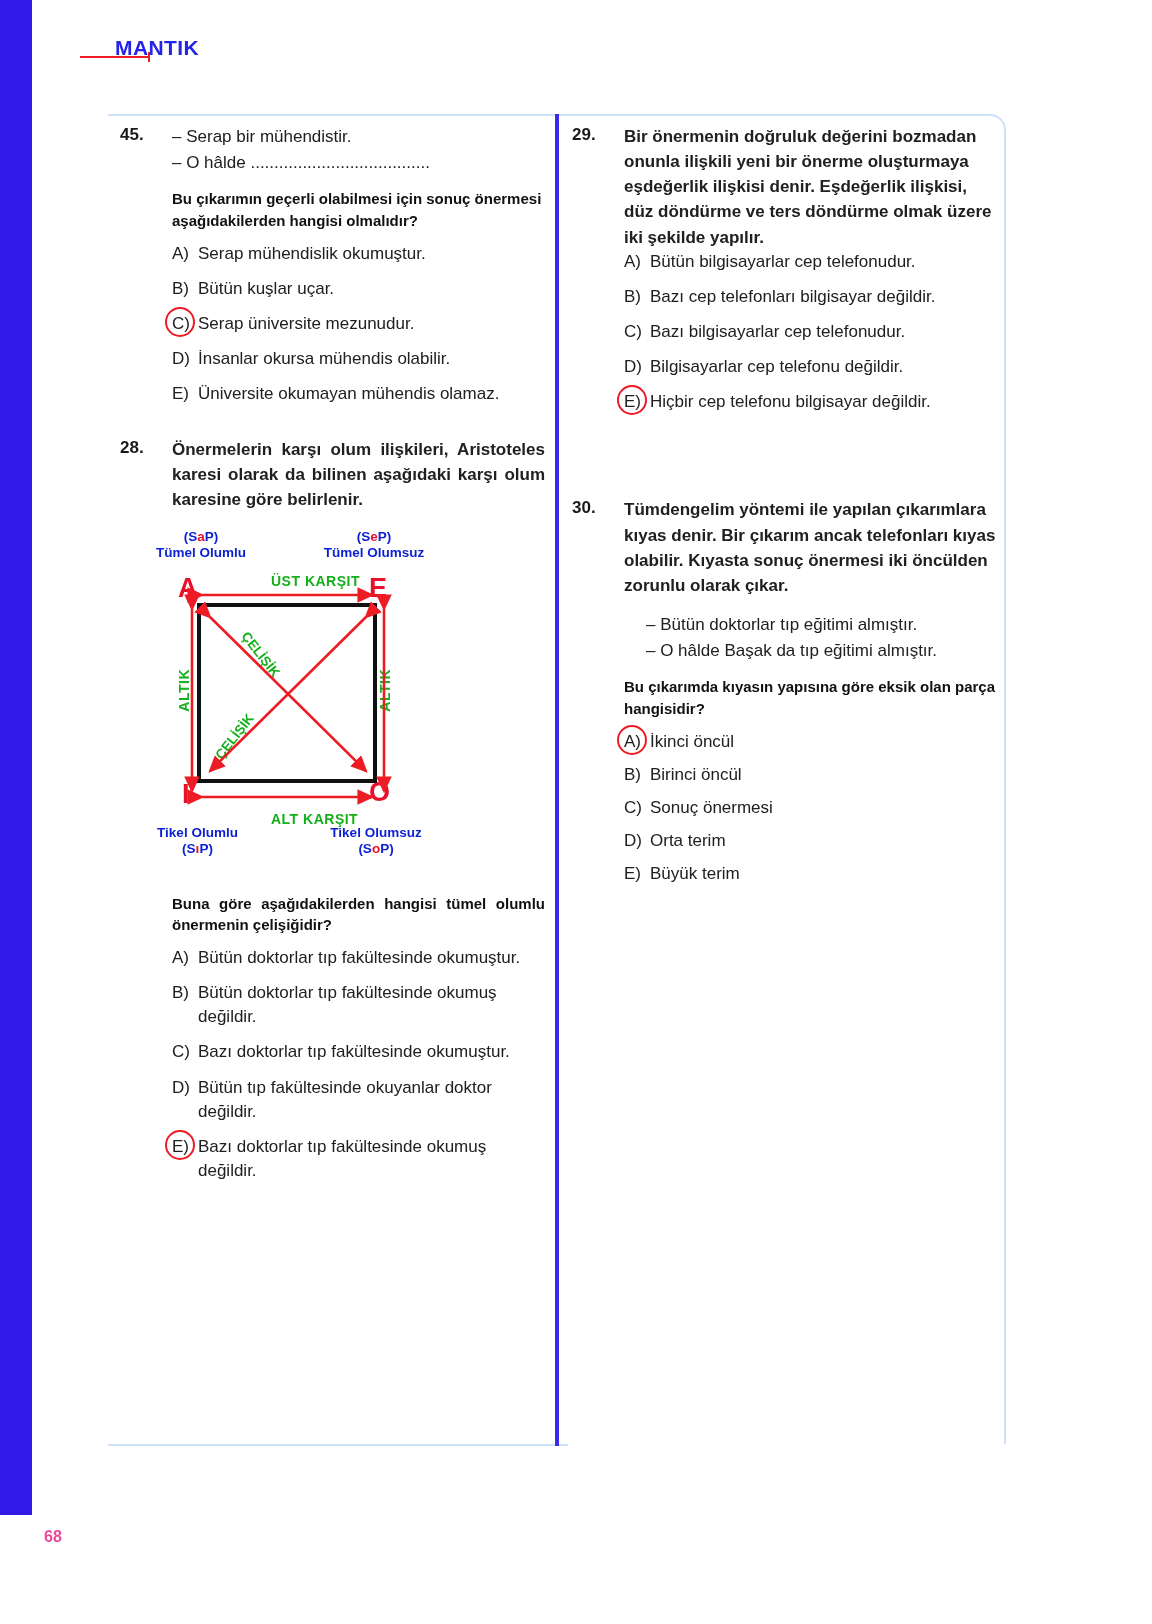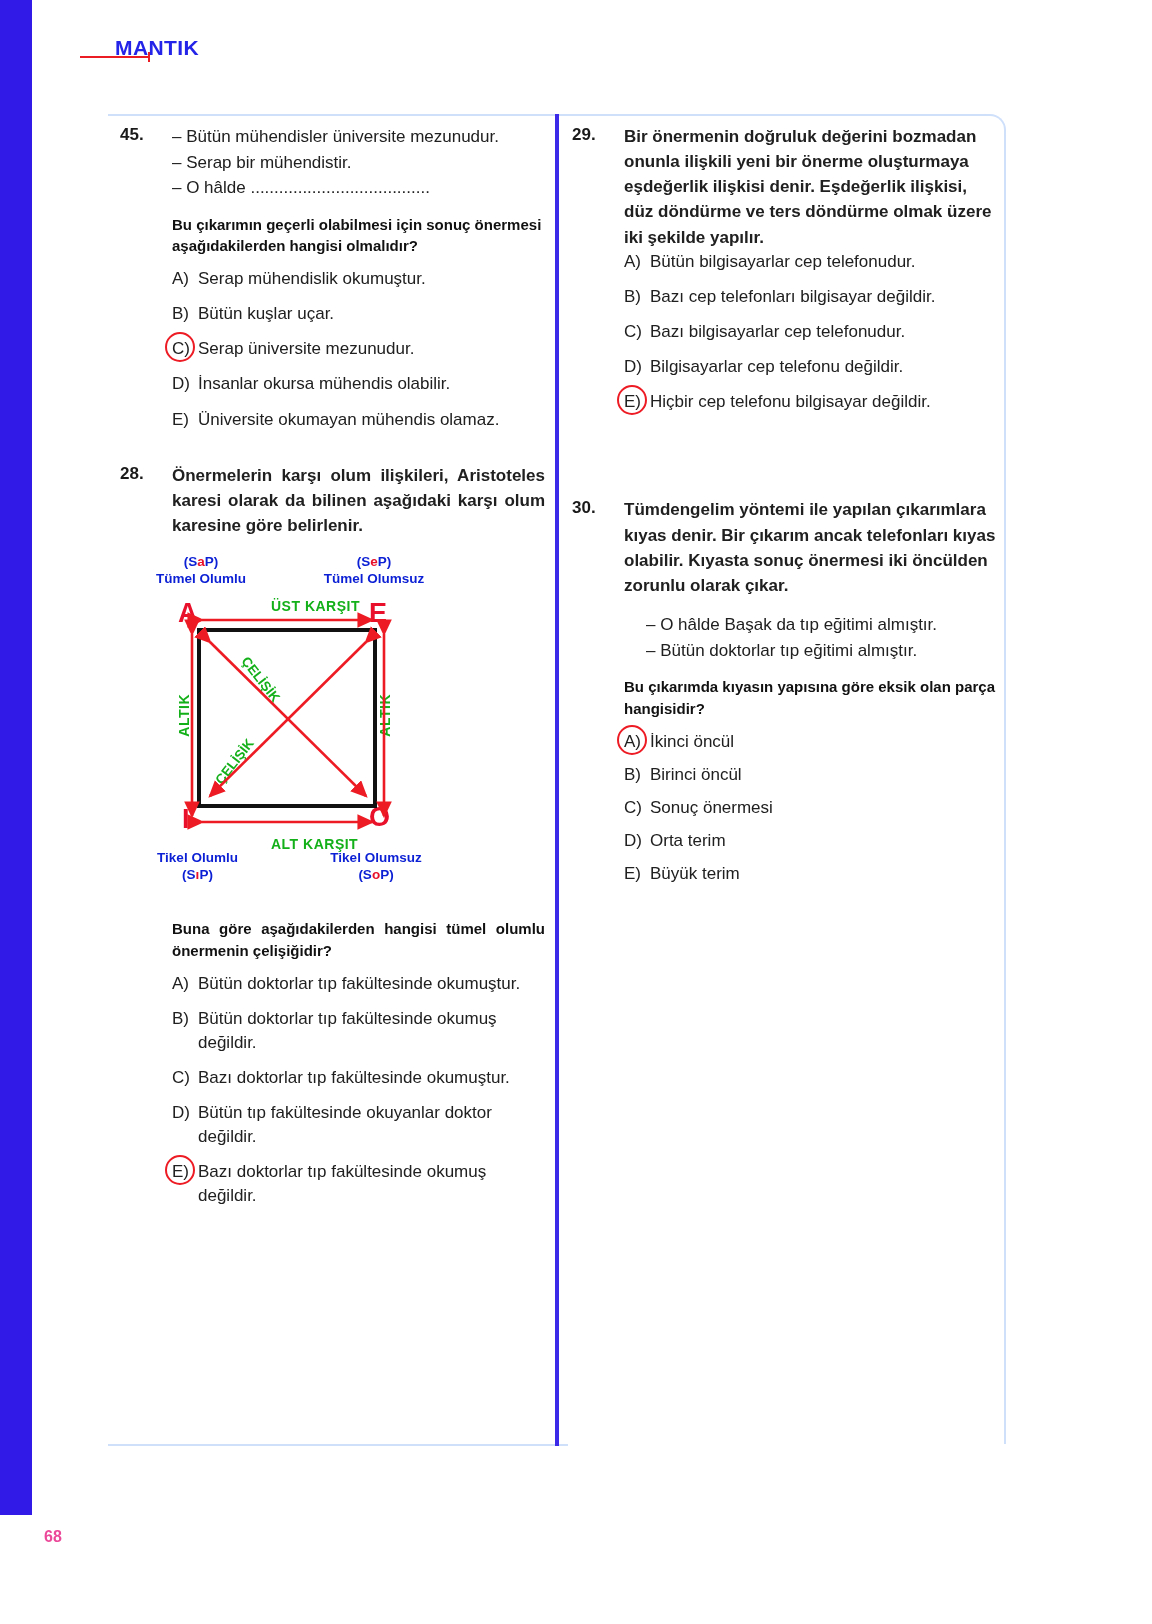--- a/index.html
+++ b/index.html
@@ -141,21 +141,20 @@
     <div class="frame-botline"></div>
     <div class="divider"></div>
 
     <div class="col col-left">
 
       <div class="q">
         <div class="q-head">
           <div class="q-num">45.</div>
           <div class="q-body">
             <div class="premises">
-              <span class="p-line">– Bütün mühendisler üniversite mezunudur.</span>
               <span class="p-line">– Serap bir mühendistir.</span>
               <span class="p-line">– O hâlde ......................................</span>
             </div>
             <div class="ask">Bu çıkarımın geçerli olabilmesi için sonuç önermesi aşağıdakilerden hangisi olmalıdır?</div>
             <div class="opts">
               <div class="opt">
                 <span class="opt-letter">A)</span>
                 <span class="opt-text">Serap mühendislik okumuştur.</span>
               </div>
               <div class="opt">
@@ -306,22 +305,22 @@
           </div>
         </div>
       </div>
 
       <div class="q" style="margin-top:72px;">
         <div class="q-head">
           <div class="q-num">30.</div>
           <div class="q-body">
             <div class="stem">Tümdengelim yöntemi ile yapılan çıkarımlara kıyas denir. Bir çıkarım ancak telefonları kıyas olabilir. Kıyasta sonuç önermesi iki öncülden zorunlu olarak çıkar.</div>
             <div class="premises indent" style="margin-top:14px;">
+              <span class="p-line">– Bütün doktorlar tıp eğitimi almıştır.</span>
               <span class="p-line">– O hâlde Başak da tıp eğitimi almıştır.</span>
-              <span class="p-line">– Bütün doktorlar tıp eğitimi almıştır.</span>
             </div>
             <div class="ask">Bu çıkarımda kıyasın yapısına göre eksik olan parça hangisidir?</div>
             <div class="opts">
               <div class="opt tight">
                 <span class="opt-letter">A)</span>
                 <span class="ring"></span>
                 <span class="opt-text">İkinci öncül</span>
               </div>
               <div class="opt tight">
                 <span class="opt-letter">B)</span>

